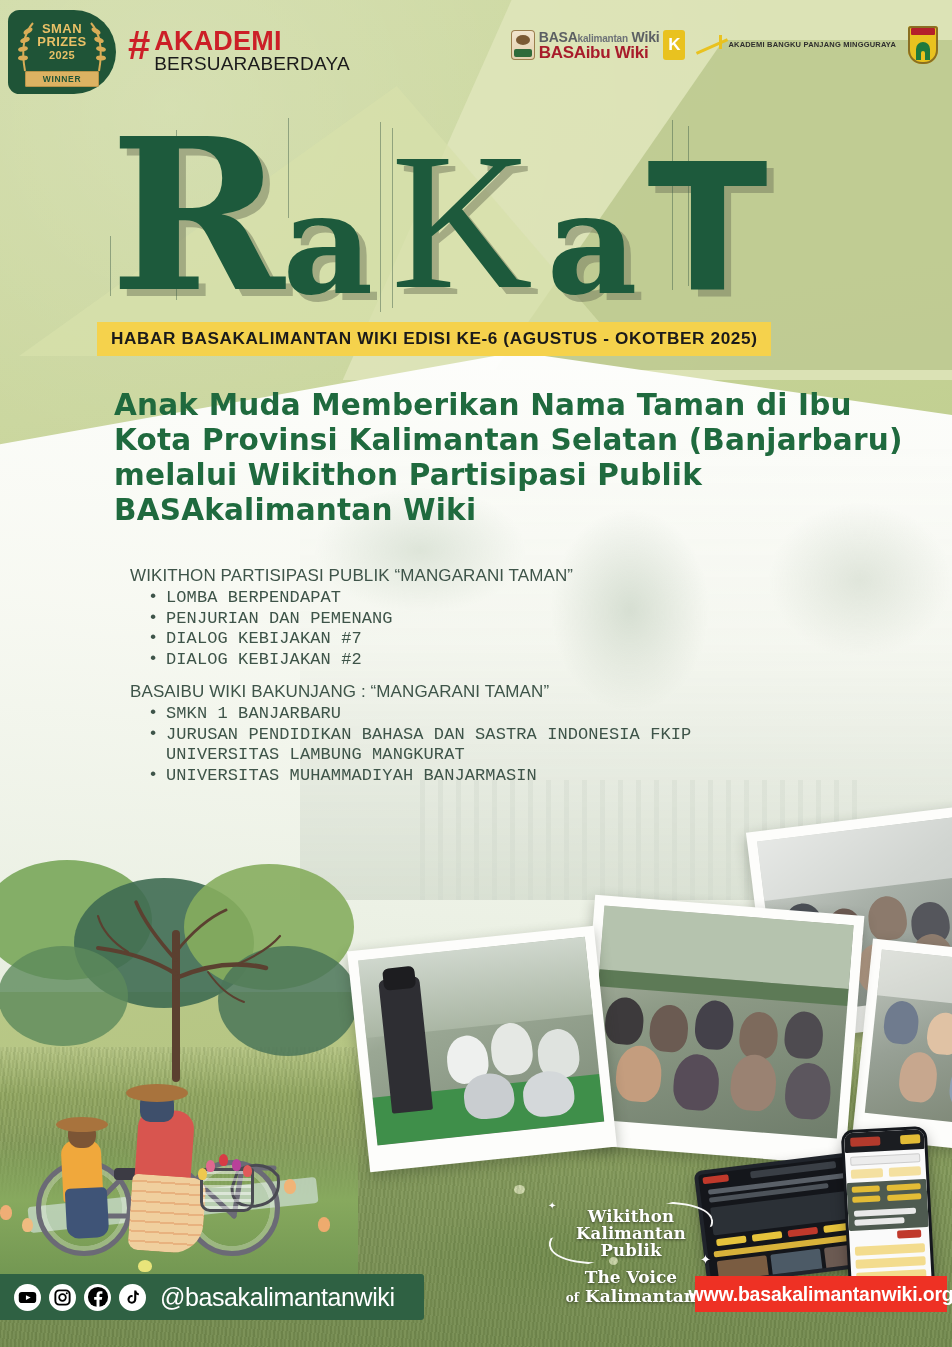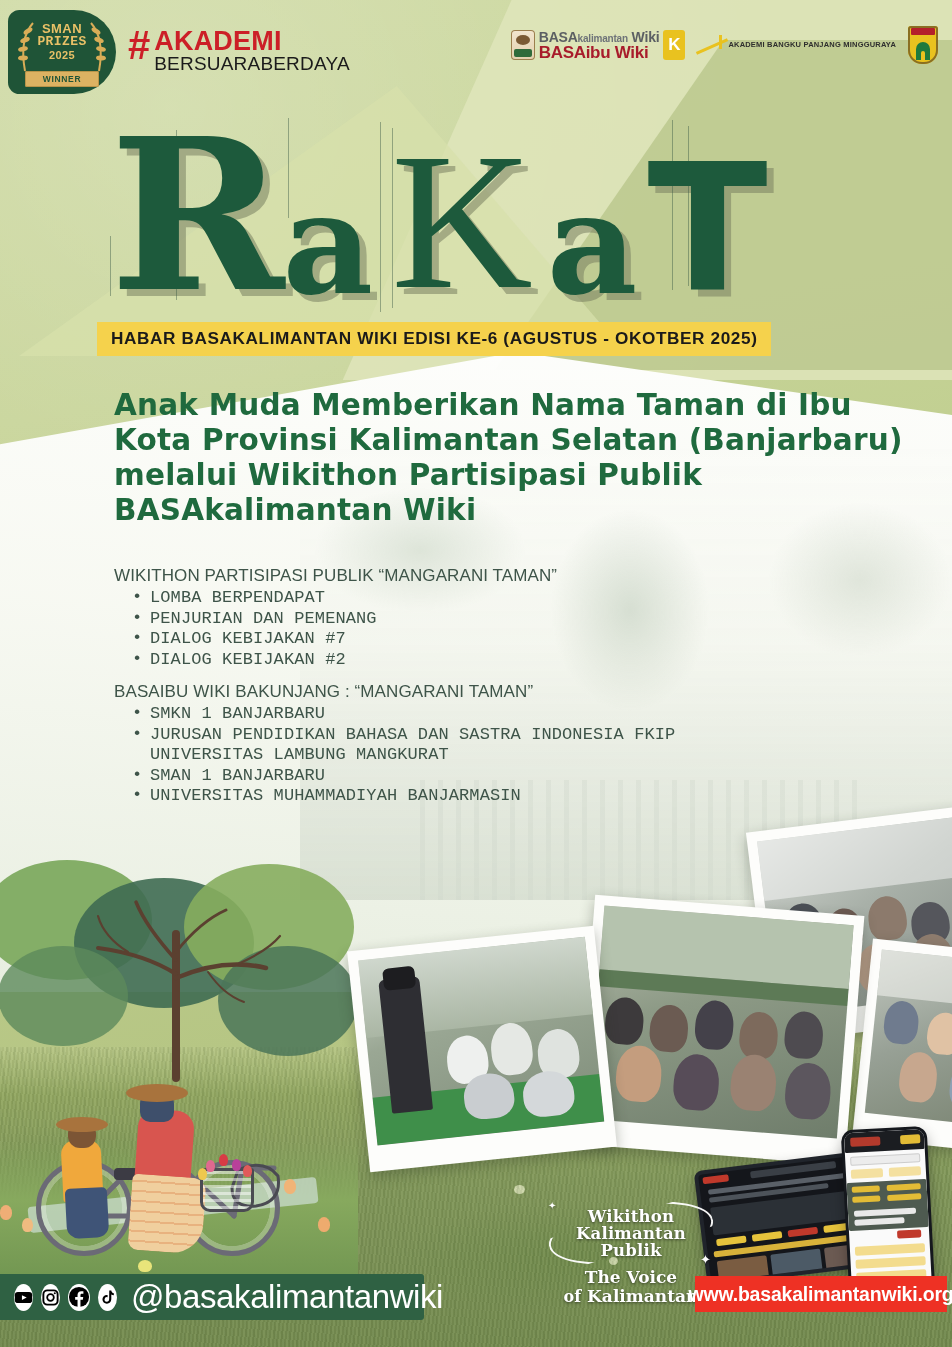--- a/index.html
+++ b/index.html
@@ -87,21 +87,21 @@
     border-radius: 12px 44px 44px 12px;
     display: flex; align-items: center; justify-content: center;
   }
   .wsis-inner { position: relative; width: 96px; height: 74px; }
   .wsis-text {
     position: absolute; left: 0; right: 0; top: 8px;
     text-align: center; color: #e9c167;
     font-weight: 700; letter-spacing: .4px;
   }
   .wsis-l1 { font-size: 13px; line-height: 12px; }
-  .wsis-l2 { font-size: 13px; line-height: 13px; font-family: Liberation Mono, monospace; }
+  .wsis-l2 { font-size: 13px; line-height: 13px; }
   .wsis-l3 { font-size: 11px; line-height: 14px; font-weight: 600;}
   .wsis-ribbon {
     position: absolute; bottom: 2px; left: 11px; right: 11px; height: 16px;
     background: #dcb262; border-radius: 2px;
     display:flex; align-items:center; justify-content:center;
     color:#1f5437; font-size:8.5px; font-weight:800; letter-spacing:.7px;
     box-shadow: inset 0 0 0 1px #b89449;
   }
   .laurel { position:absolute; top:6px; width:20px; height:54px; }
 
@@ -179,21 +179,21 @@
     color: #1f6a3e;
     font-family: "DejaVu Sans", sans-serif;
     font-weight: 700;
     font-size: 29.5px;
     line-height: 35px;
     letter-spacing: .2px;
   }
   .headline div { white-space: nowrap; }
 
   
-  .block { position: absolute; left: 114px; color: #3e5449; }
+  .block { position: absolute; left: 130px; color: #3e5449; }
   .block-title { font-size: 17px; letter-spacing: .1px; margin-bottom: 2px; }
   .block ul { list-style: none; margin-left: 18px; font-family: Liberation Mono, monospace; }
   .block li {
     font-size: 17px; line-height: 20.5px; letter-spacing: .1px;
     position: relative; padding-left: 18px;
   }
   .block li::before {
     content: "\2022"; position: absolute; left: 0; top: -1px; font-size: 17px;
   }
   .block li .cont { display:block; padding-left: 0; }
@@ -257,30 +257,30 @@
     transform: rotate(-9deg); clip-path: polygon(0 38%,100% 0,100% 60%,0 100%);
     pointer-events:none;
   }
   .sparkle { position:absolute; color:#fff; font-size:13px; text-shadow:0 1px 2px rgba(0,0,0,.4); }
   .voice-logo {
     position:absolute; left: 556px; top: 1268px; width: 150px; text-align:center;
     color:#fff; font-family:"DejaVu Serif", serif; font-weight:700;
     text-shadow: 0 1px 3px rgba(0,0,0,.55);
     line-height: 19px; font-size: 17px;
   }
-  .voice-logo .small { font-size: 16px; }
+  .voice-logo .small { font-size: 12px; }
 
   
   .social-bar {
     position:absolute; left: 0; top: 1274px; width: 424px; height: 46px;
     background:#2f6143; display:flex; align-items:center; gap:8px; padding-left: 14px;
     border-radius: 0 3px 3px 0;
   }
   .sic { width:27px;height:27px;border-radius:50%;background:#fff;display:flex;align-items:center;justify-content:center; }
-  .handle { color:#fff; font-size:33px; font-weight:500; letter-spacing:-.4px; margin-left: 6px; }
+  .handle { color:#fff; font-size:25px; font-weight:500; letter-spacing:-.4px; margin-left: 6px; }
   .url-bar {
     position:absolute; left: 695px; top: 1276px; width: 252px; height: 36px;
     background:#ee3124; display:flex; align-items:center; justify-content:center;
     color:#fff; font-size:19.5px; font-weight:600; letter-spacing:-.2px;
   }
 </style>
 </head>
 <body>
 
 <div id="poster">
@@ -404,21 +404,20 @@
   </div>
 
   <div class="block" id="list-basaibu">
     <div class="block-title">BASAIBU WIKI BAKUNJANG : “MANGARANI TAMAN”</div>
     <ul>
       <li>SMKN 1 BANJARBARU</li>
       <li>
         <span>JURUSAN PENDIDIKAN BAHASA DAN SASTRA INDONESIA FKIP</span>
         <span class="cont">UNIVERSITAS LAMBUNG MANGKURAT</span>
       </li>
-      <li>SMAN 1 BANJARBARU</li>
       <li>UNIVERSITAS MUHAMMADIYAH BANJARMASIN</li>
     </ul>
   </div>
 
   <div class="illus">
     <div class="tree-blob" style="left:-6px;top:0px;width:170px;height:120px;background:#7ba85c;opacity:.92;"></div>
     <div class="tree-blob" style="left:86px;top:18px;width:180px;height:130px;background:#3f6b52;opacity:.9;"></div>
     <div class="tree-blob" style="left:196px;top:4px;width:170px;height:126px;background:#86ad5e;opacity:.9;"></div>
     <div class="tree-blob" style="left:230px;top:86px;width:140px;height:110px;background:#4b7658;opacity:.85;"></div>
     <div class="tree-blob" style="left:10px;top:86px;width:130px;height:100px;background:#5c8a5b;opacity:.8;"></div>

